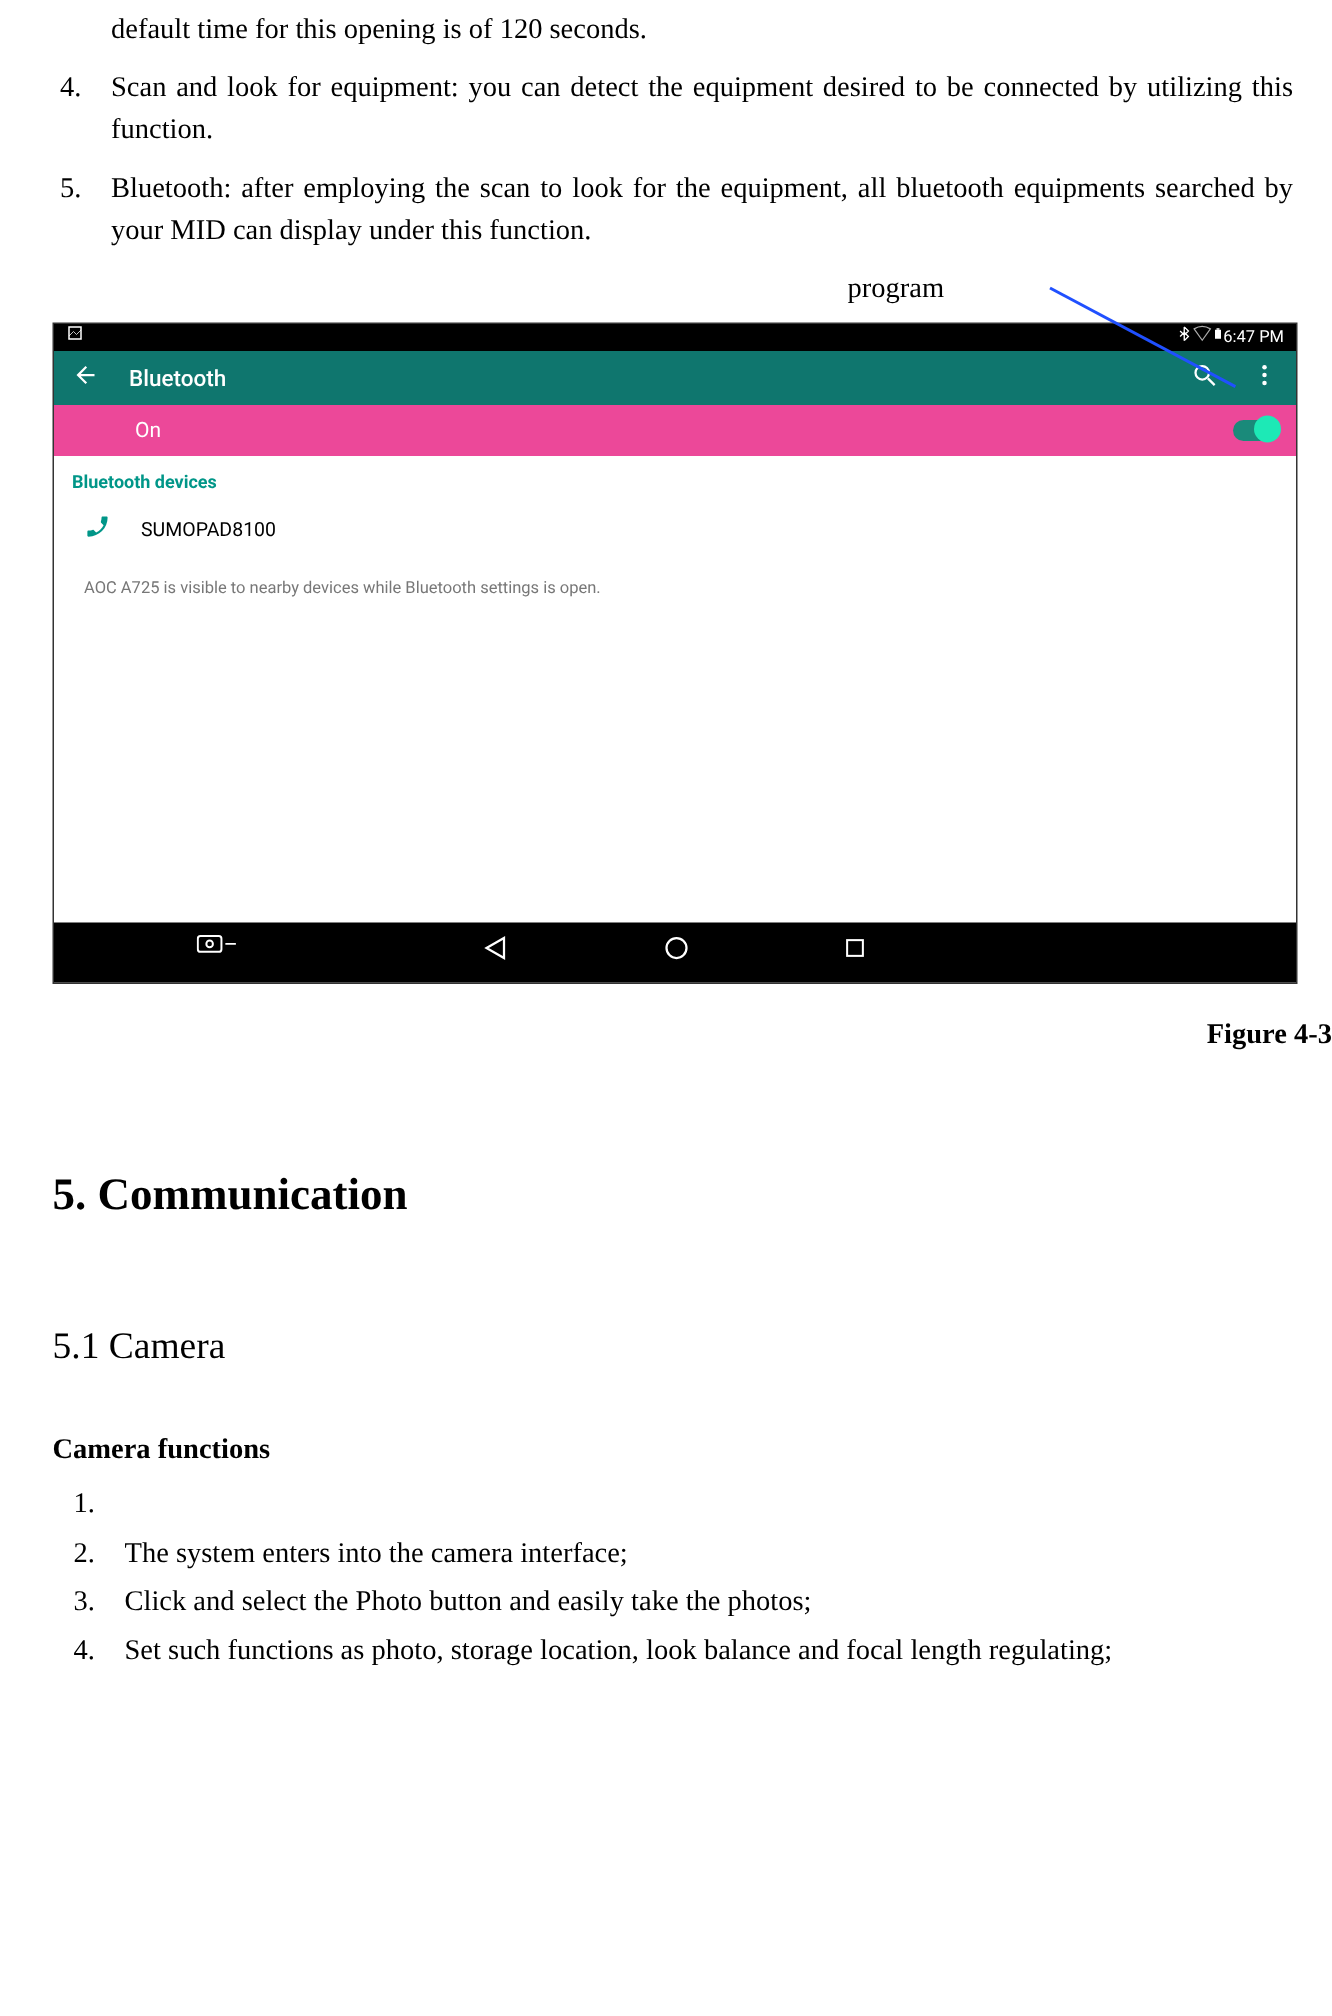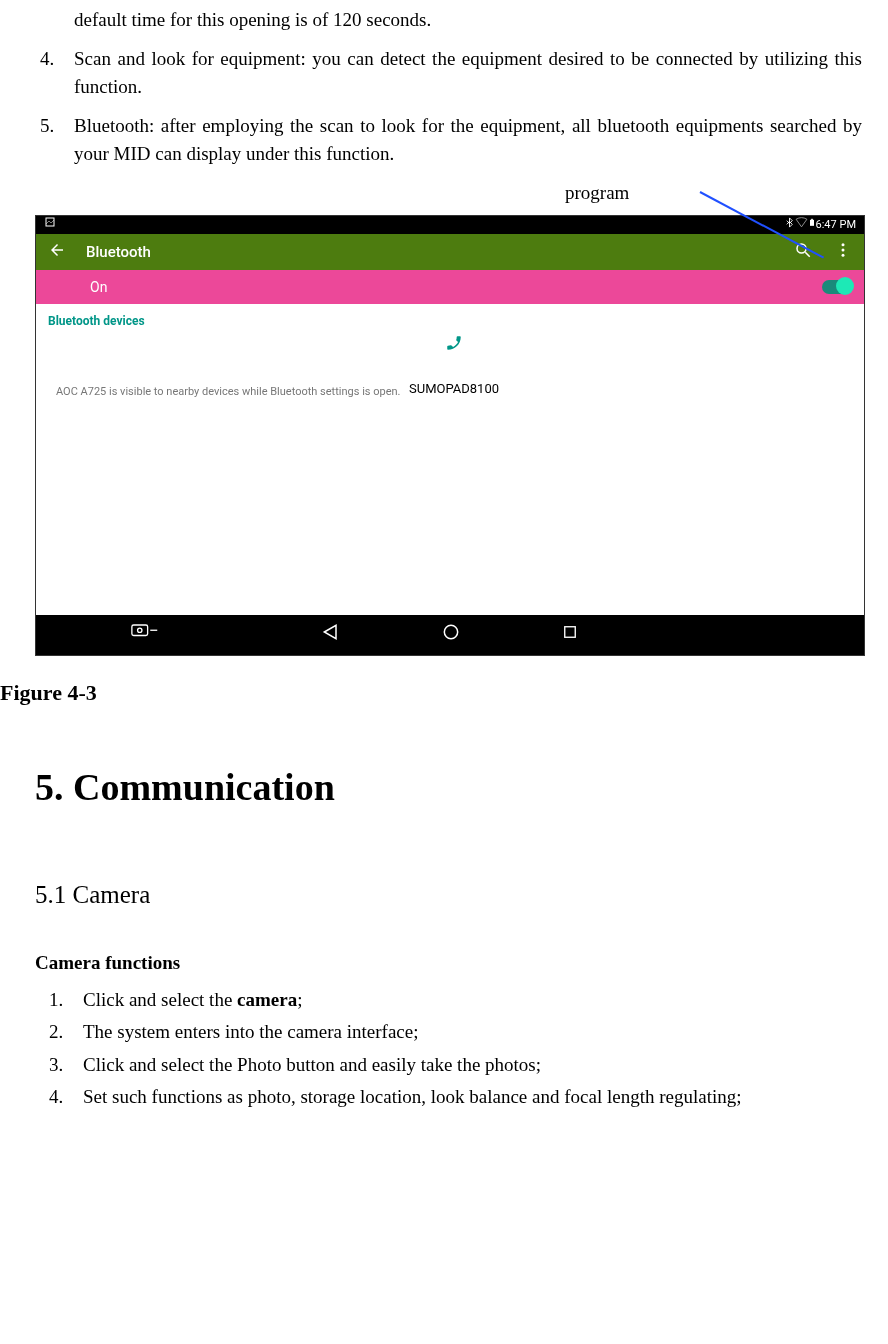--- a/index.html
+++ b/index.html
@@ -47,21 +47,21 @@
     height: 18px;
     display: flex;
     justify-content: space-between;
     align-items: center;
     padding: 0 8px;
     font-size: 11px;
   }
   .statusbar-left { display:flex; gap:6px; align-items:center;}
   .statusbar-right { display: flex; gap: 0; align-items: center; }
   .appbar {
-    background: #4d7c0f;
+    background: #0f766e;
     color: #fff;
     height: 36px;
     display: flex;
     align-items: center;
     padding: 0 12px;
     gap: 20px;
   }
   .appbar-title { font-size: 15px; flex: 1; font-weight:500;}
   .appbar-icons { display: flex; gap: 22px; align-items: center; }
   .subbar {
@@ -109,27 +109,27 @@
     height: 40px;
     display: flex;
     align-items: center;
     justify-content: center;
     gap: 100px;
     color: #fff;
   }
   .nav-extra { position:absolute; left:95px; font-size:14px; letter-spacing:-2px;}
   .navbar-wrap { position: relative; display:flex; align-items:center; justify-content:center; width:100%; height:100%;}
   .figure-caption {
-    text-align: left;
+    text-align: right;
     font-weight: 700;
-    margin: 20px 0 50px;
-    font-size: 22px;
+    margin: 20px 0 70px;
+    font-size: 19px;
   }
   h2.main-heading {
-    font-size: 38px;
+    font-size: 30px;
     font-weight: 700;
     margin: 0 35px 60px;
   }
   h3.sub-heading {
     font-size: 25px;
     font-weight: 400;
     margin: 0 0 36px 35px;
   }
   .bold-inline { font-weight: 700; }
   .camera-block { padding: 0 35px; }
@@ -222,21 +222,21 @@
   </div>
 
   <div class="subbar">
     <span class="subbar-label">On</span>
     <div class="toggle"></div>
   </div>
 
   <div class="section-header">Bluetooth devices</div>
 
 
-  <div class="device-row" style="border-bottom:none;flex-direction:column;">
+  <div class="device-row" style="border-bottom:none;">
     <span class="phone-icon">
       <svg class="icon" viewBox="0 0 24 24">
           <path d="M6.6 10.8c1.4 2.8 3.8 5.2 6.6 6.6l2.2-2.2c.3-.3.7-.4 1-.2 1.1.4 2.4.6 3.6.6.6 0 1 .4 1 1V20c0 .6-.4 1-1 1C10.6 21 3 13.4 3 4c0-.6.4-1 1-1h3.4c.6 0 1 .4 1 1 0 1.2.2 2.5.6 3.6.1.4 0 .8-.2 1l-2.2 2.2z" fill="#009688"></path>
         </svg>
     </span>
     <span>SUMOPAD8100</span>
   </div>
 
   <div class="visibility-note">AOC A725 is visible to nearby devices while Bluetooth settings is open.</div>
 
@@ -276,23 +276,20 @@
 
 <h2 class="main-heading">5. Communication</h2>
 
 <h3 class="sub-heading">5.1 Camera</h3>
 
 <div class="camera-block">
   <div class="camera-title">Camera functions</div>
 
   <div class="camera-item">
     <div class="camera-num">1.</div>
-    <div>
-      <span>Click and select the </span><span class="bold-inline">camera</span><span>;</span>
-    </div>
   </div>
 
   <div class="camera-item">
     <div class="camera-num">2.</div>
     <div>The system enters into the camera interface;</div>
   </div>
 
   <div class="camera-item">
     <div class="camera-num">3.</div>
     <div>Click and select the Photo button and easily take the photos;</div>

